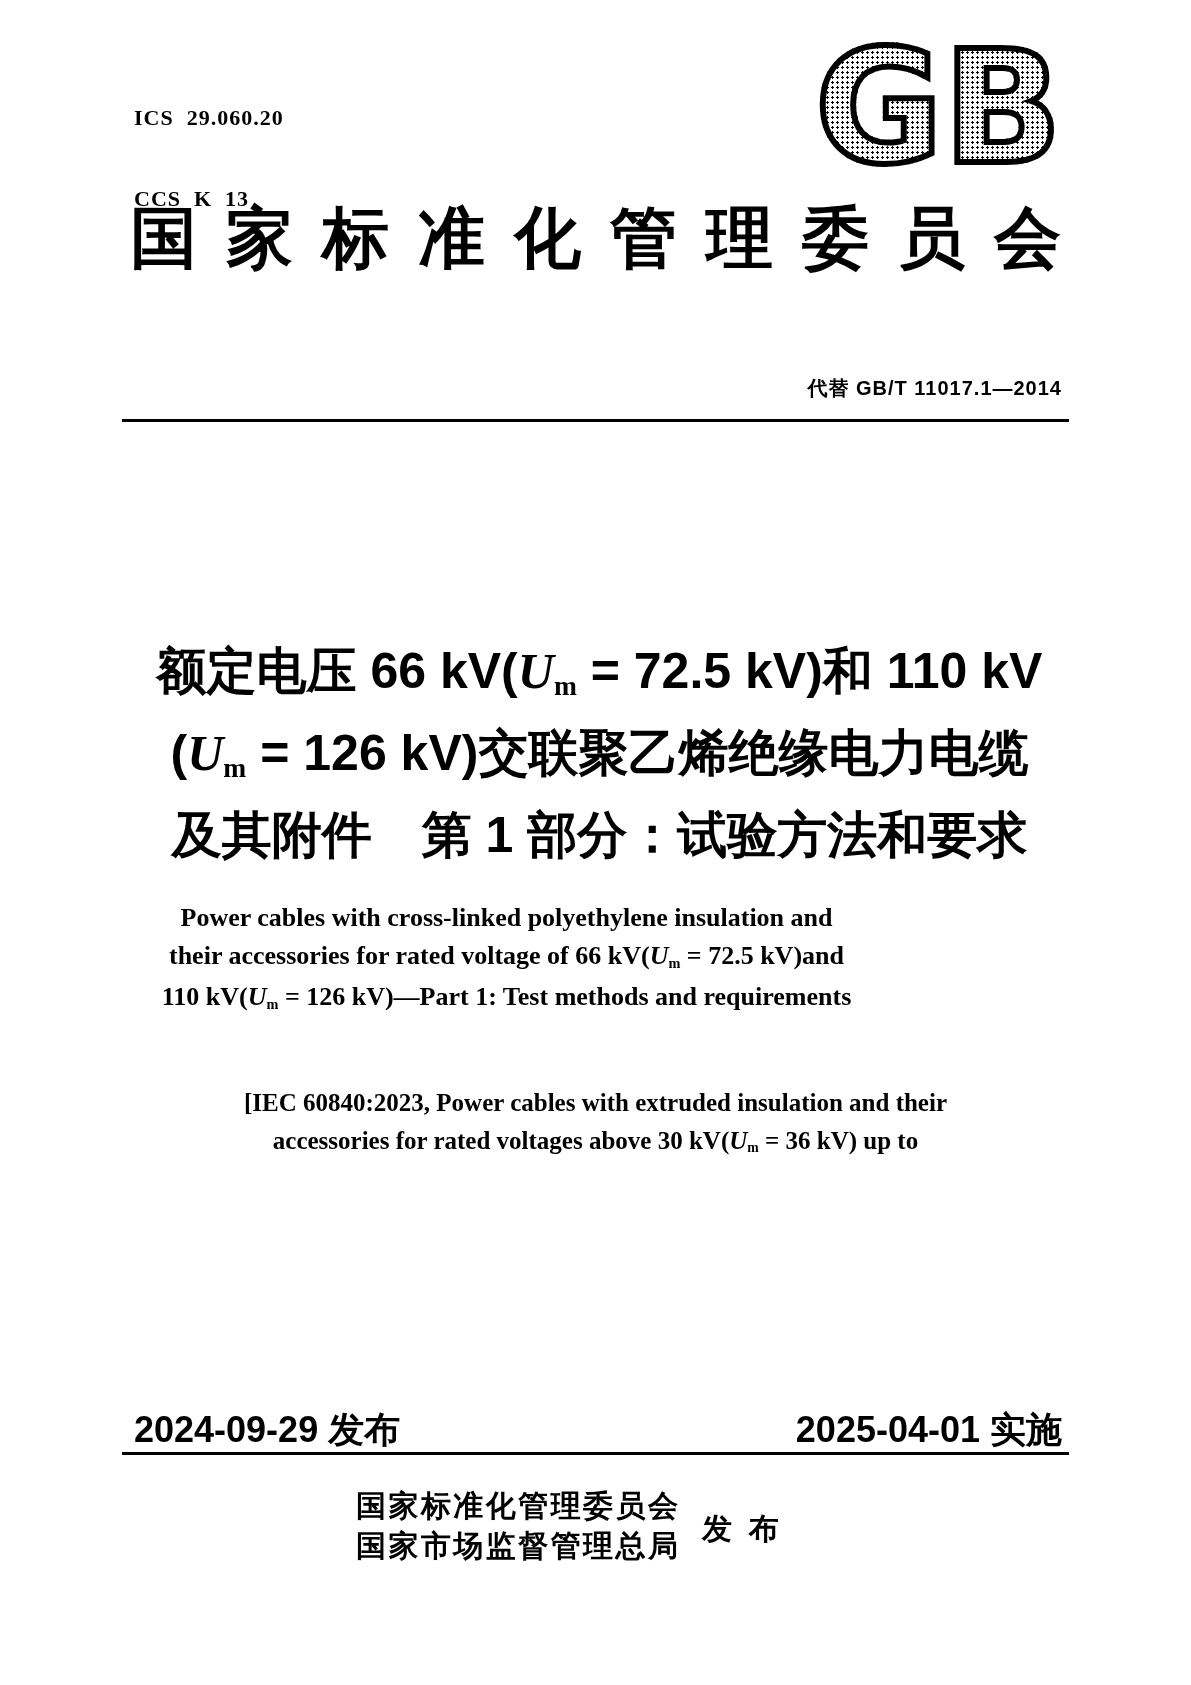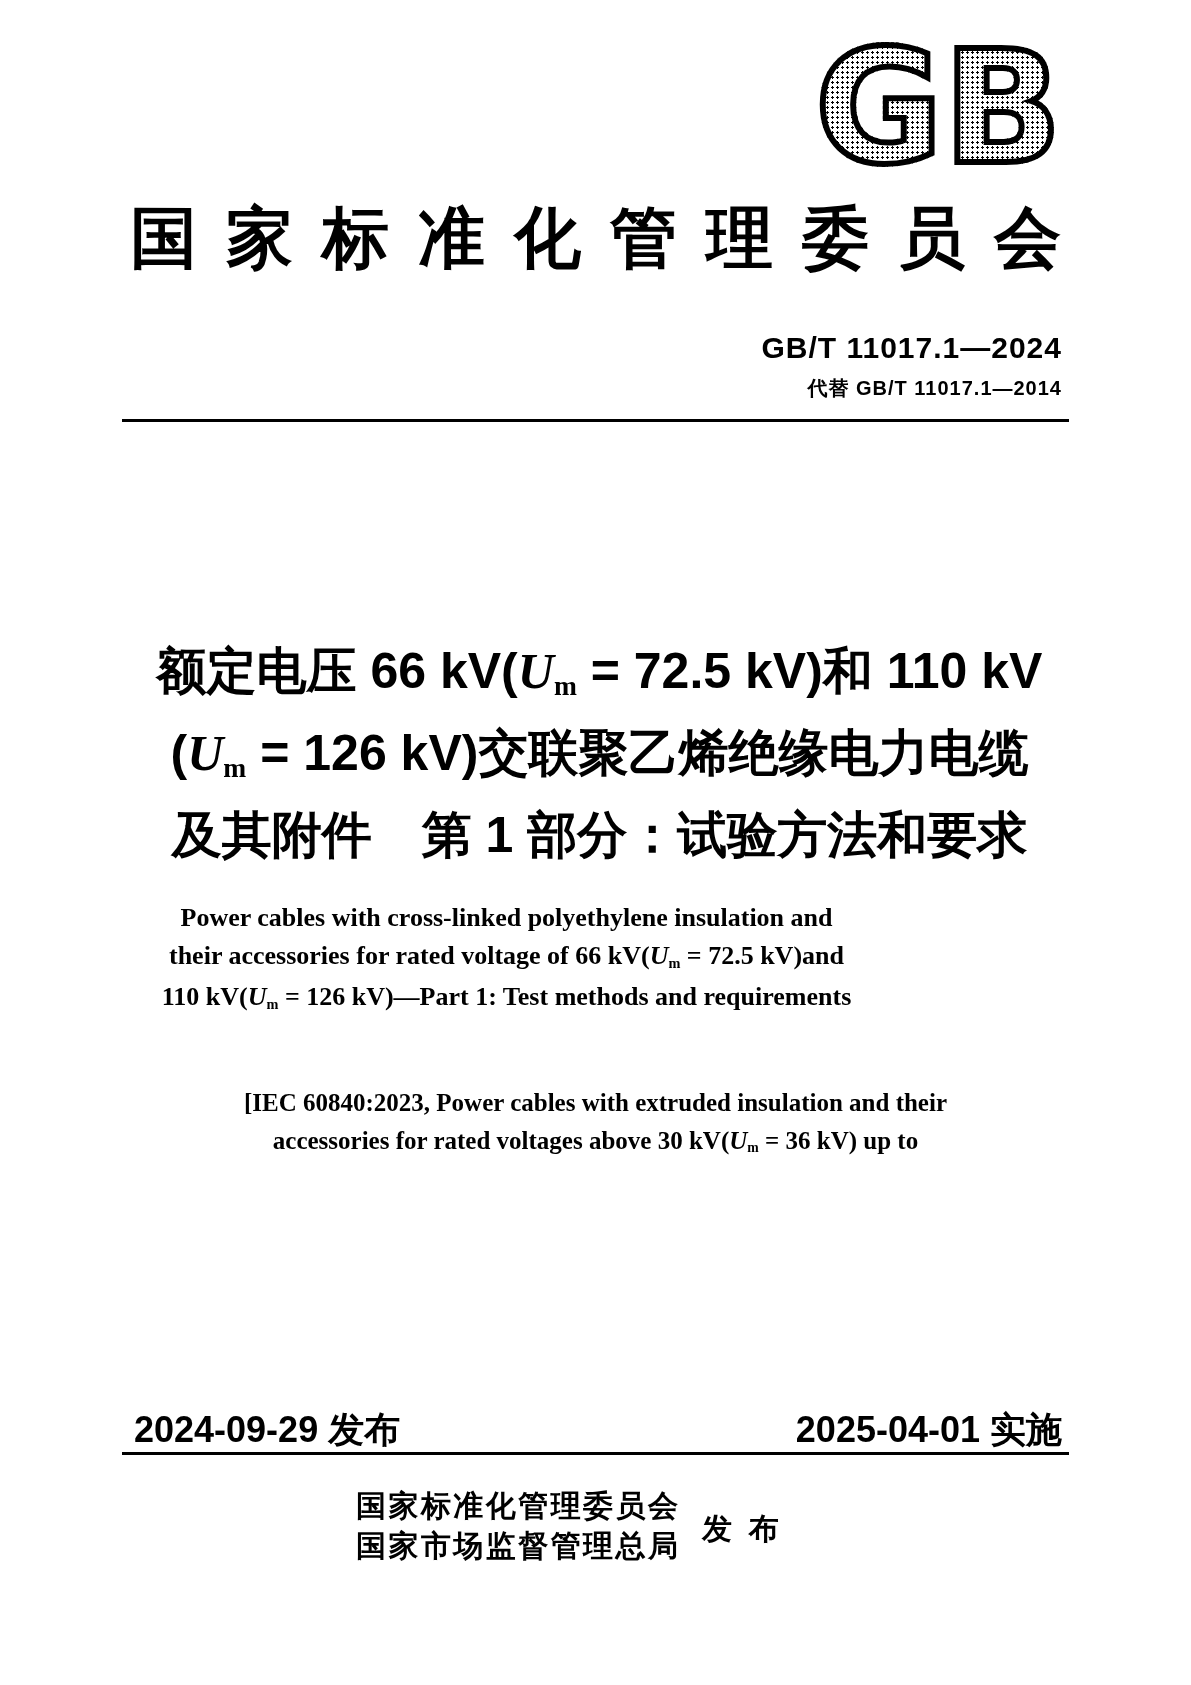--- a/index.html
+++ b/index.html
@@ -110,26 +110,29 @@
     position:absolute;left:702px;top:1512px;
     font-family:"Liberation Sans","DejaVu Sans",sans-serif;
     font-size:30px;line-height:34px;white-space:pre;font-weight:bold;
   }
 </style>
 </head>
 <body>
 
 <div id="page">
 
+  <div class="ics-block">
+    <div>ICS  29.060.20</div>
+    <div>CCS  K  13</div>
+  </div>
 
   <div class="gb-logo">GB</div>
 
   <div class="banner">国家标准化管理委员会</div>
 
-  <div class="std-no">GB/T 11017.1—2024</div>
   <div class="replaces">代替 GB/T 11017.1—2014</div>
 
   <div class="rule rule-top"></div>
 
   <div class="cn-title">
     <div><span>额定电压 66 kV(</span><span class="uvar">U</span><span class="subm">m</span><span> = 72.5 kV)和 110 kV</span></div>
     <div><span>(</span><span class="uvar">U</span><span class="subm">m</span><span> = 126 kV)交联聚乙烯绝缘电力电缆</span></div>
     <div>及其附件　第 1 部分：试验方法和要求</div>
   </div>
 

